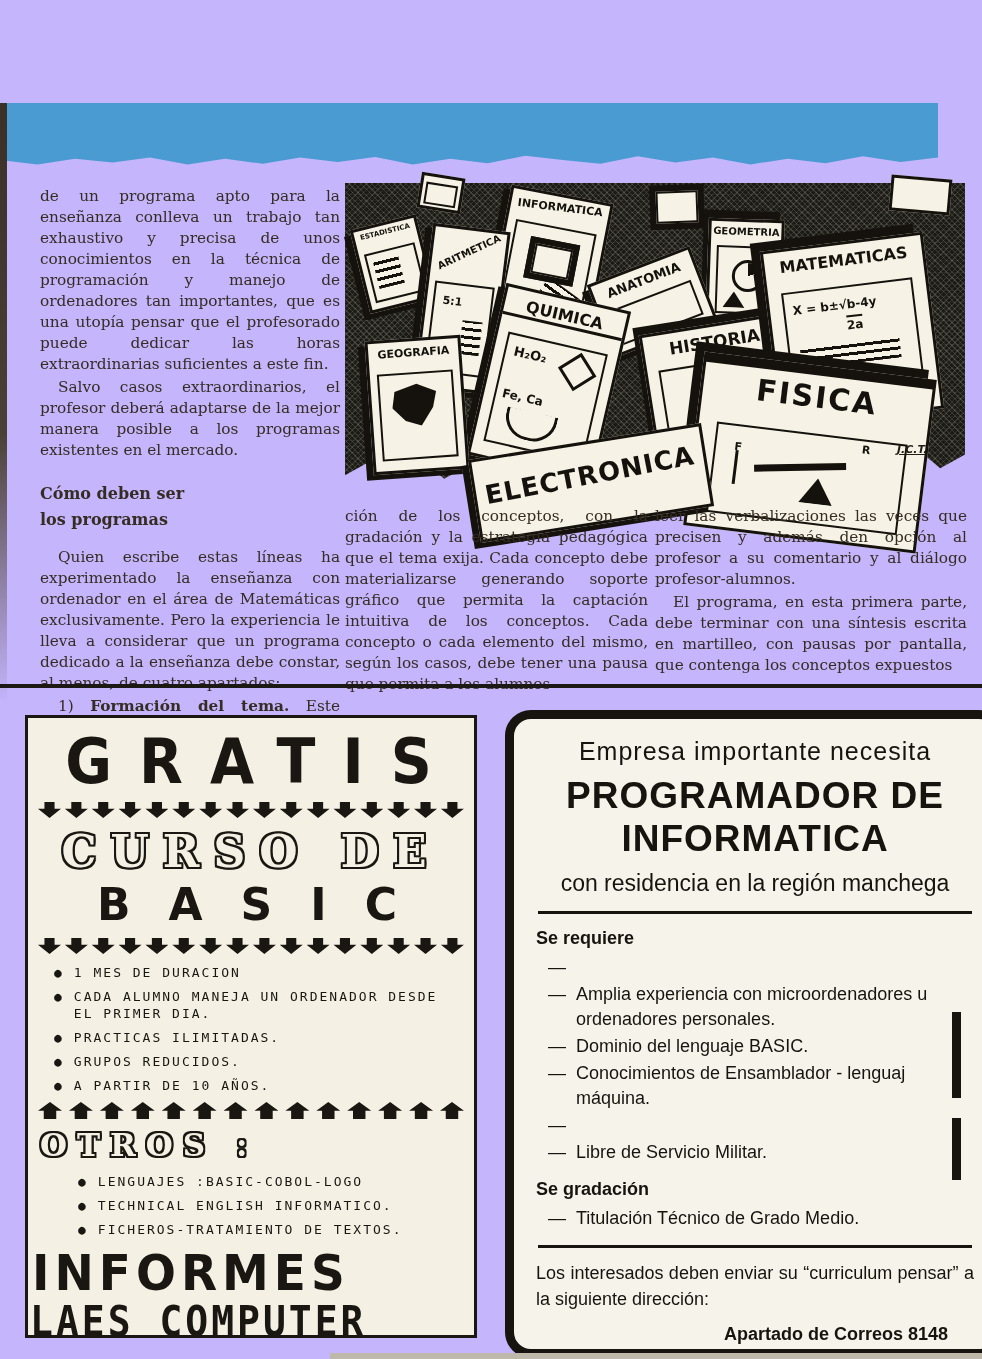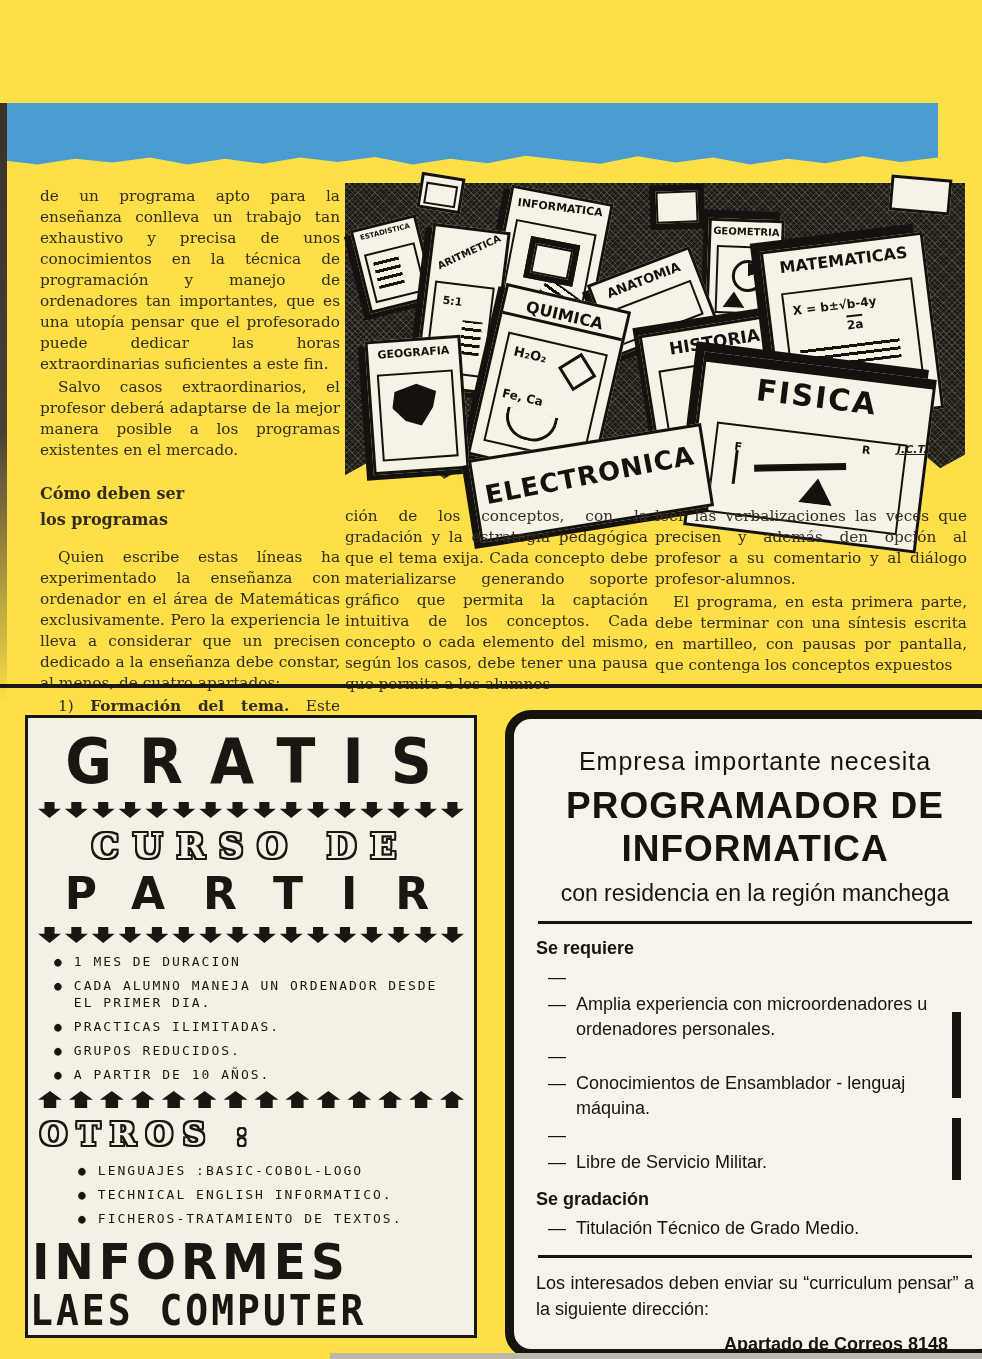--- a/index.html
+++ b/index.html
@@ -1,16 +1,16 @@
 <!DOCTYPE html>
 <html><head>
 <meta charset="utf-8">
 <style>
   html,body{margin:0;padding:0;background:#d8d3c5;}
-  .page{position:relative;width:982px;height:1359px;background:#fde047;overflow:hidden;
+  .page{position:relative;width:982px;height:1359px;background:#c4b5fd;overflow:hidden;
         font-family:"DejaVu Serif",serif;color:#352c22;}
   
   .blue-bar{position:absolute;left:0;top:103px;width:938px;height:62px;background:#4a9bd1;
     clip-path:polygon(0 0,100% 0,100% 88%,96% 95%,92% 86%,88% 97%,84% 90%,80% 99%,76% 88%,72% 96%,68% 86%,64% 98%,60% 92%,56% 85%,52% 97%,48% 90%,44% 99%,40% 87%,36% 95%,32% 88%,28% 98%,24% 90%,20% 99%,16% 88%,12% 96%,8% 90%,4% 99%,0 92%);}
   .left-edge{position:absolute;left:0;top:103px;width:7px;height:600px;
     background:linear-gradient(180deg,#3a3028,#4a4036 55%,rgba(74,64,54,0));}
   
   .col{position:absolute;font-size:15.3px;line-height:21px;text-align:justify;}
   .col p{margin:0 0 0 0;}
   .col p.sp{margin-top:2px;}
@@ -55,40 +55,40 @@
   .adL .gratis{font-family:"DejaVu Sans",sans-serif;font-weight:bold;font-size:57px;letter-spacing:27px;
        text-align:center;margin:10px 0 0 22px;transform:scaleY(1.08);}
   .arrow-row{display:flex;justify-content:space-between;padding:0 10px;margin:8px 0;}
   .arrD{width:23px;height:16px;background:#1a1712;
        clip-path:polygon(50% 100%,0 42%,28% 42%,28% 0,72% 0,72% 42%,100% 42%);}
   .arrU{width:24px;height:17px;background:#1a1712;
        clip-path:polygon(50% 0,100% 52%,76% 52%,76% 100%,24% 100%,24% 52%,0 52%);}
   .outline{font-family:"DejaVu Serif",serif;font-weight:bold;color:#f4f0e4;text-align:center;
        text-shadow:-2px -2px 0 #1a1712,2px -2px 0 #1a1712,-2px 2px 0 #1a1712,2px 2px 0 #1a1712,
                    0 -2px 0 #1a1712,0 2px 0 #1a1712,-2px 0 0 #1a1712,2px 0 0 #1a1712;}
-  .curso{font-size:34px;letter-spacing:14px;margin:2px 0;}
+  .curso{font-size:44px;letter-spacing:14px;margin:2px 0;}
   .basic{font-family:"DejaVu Sans",sans-serif;font-weight:bold;font-size:44px;letter-spacing:38px;
        text-align:center;margin:2px 0 0 30px;}
   .blist{list-style:none;margin:10px 0 0 0;padding:0 14px 0 26px;font-size:13px;letter-spacing:2px;}
   .blist li{display:flex;margin:0 0 7px 0;line-height:17px;}
   .blist .mk{margin-right:10px;}
   .otros{font-size:31px;letter-spacing:10px;text-align:left;padding-left:12px;margin:6px 0 4px 0;}
   .blist2{padding-left:50px;}
   .informes{font-family:"DejaVu Sans",sans-serif;font-weight:bold;font-size:47px;letter-spacing:5px;
        margin:2px 0 0 4px;transform:scaleY(1.05);}
   .laes{font-family:"DejaVu Sans Mono",monospace;font-weight:bold;font-size:38px;letter-spacing:3px;
        margin:0 0 0 2px;transform:scaleY(1.1);}
   .addr-row{display:flex;justify-content:space-between;align-items:flex-start;padding:6px 6px 0 6px;}
   .phone{font-family:"DejaVu Sans Mono",monospace;font-weight:bold;font-size:40px;letter-spacing:1px;
        transform:scaleY(1.15);margin-right:4px;}
   
   .adR{position:absolute;left:505px;top:710px;width:442px;height:612px;border:9px solid #17140f;
        border-radius:26px;background:#f6f3ea;font-family:"Liberation Sans","DejaVu Sans",sans-serif;
        color:#17140f;padding:18px 20px 0 20px;overflow:hidden;}
-  .adR .intro{font-size:25px;text-align:center;margin-top:10px;letter-spacing:1px;}
+  .adR .intro{font-size:25px;text-align:center;margin-top:0;letter-spacing:1px;}
   .adR .title{font-size:37px;font-weight:bold;text-align:center;line-height:43px;margin-top:8px;letter-spacing:1px;}
   .adR .sub{font-size:23px;text-align:center;margin-top:10px;}
   .hr2{height:3px;background:#17140f;margin:14px 4px 0 4px;}
   .adR .shead{font-size:18px;font-weight:bold;margin:14px 0 6px 2px;}
   .dlist{list-style:none;margin:0;padding:0 0 0 14px;font-size:18px;}
   .dlist li{display:flex;margin-bottom:2px;line-height:25px;}
   .dlist .dm{margin-right:10px;flex:0 0 auto;}
   .closing{font-size:18px;line-height:26px;margin-top:12px;padding:0 2px;text-align:justify;}
   .raddr{font-size:18px;font-weight:bold;line-height:25px;margin:10px 0 0 190px;}
   
@@ -103,21 +103,21 @@
   <div class="blue-bar"></div>
   <div class="left-edge"></div>
 
   <div class="col col1">
     <p>de un programa apto para la enseñanza conlleva un trabajo tan exhaustivo y precisa de unos conocimientos en la técnica de programación y manejo de ordenadores tan importantes, que es una utopía pensar que el profesorado puede dedicar las horas extraordinarias suficientes a este fin.</p>
     <p class="ind sp">Salvo casos extraordinarios, el profesor deberá adaptarse de la mejor manera posible a los programas existentes en el mercado.</p>
     <div class="art-heading">
       <span>Cómo deben ser</span><br>
       <span>los programas</span>
     </div>
-    <p class="ind">Quien escribe estas líneas ha experimentado la enseñanza con ordenador en el área de Matemáticas exclusivamente. Pero la experiencia le lleva a considerar que un precisen dedicado a la enseñanza debe constar, al menos, de cuatro apartados:</p>
+    <p class="ind">Quien escribe estas líneas ha experimentado la enseñanza con ordenador en el área de Matemáticas exclusivamente. Pero la experiencia le lleva a considerar que un programa dedicado a la enseñanza debe constar, al menos, de cuatro apartados:</p>
     <p class="ind sp">
       <span>1)</span>
       <b>Formación del tema.</b>
       <span>Este apartado debe constar de la verbaliza-</span>
     </p>
   </div>
 
   <div class="illu">
     <div class="hatch"></div>
 
@@ -244,21 +244,21 @@
         <div class="arrD"></div>
         <div class="arrD"></div>
         <div class="arrD"></div>
         <div class="arrD"></div>
         <div class="arrD"></div>
         <div class="arrD"></div>
         <div class="arrD"></div>
         <div class="arrD"></div>
     </div>
     <div class="outline curso">CURSO DE</div>
-    <div class="basic">PARTIR</div>
+    <div class="basic">BASIC</div>
     <div class="arrow-row">
       <div class="arrD"></div>
         <div class="arrD"></div>
         <div class="arrD"></div>
         <div class="arrD"></div>
         <div class="arrD"></div>
         <div class="arrD"></div>
         <div class="arrD"></div>
         <div class="arrD"></div>
         <div class="arrD"></div>
@@ -343,20 +343,21 @@
     <ul class="dlist">
       <li>
           <span class="dm">—</span>
         </li>
       <li>
           <span class="dm">—</span>
           <span>Amplia experiencia con microordenadores u ordenadores personales.</span>
         </li>
       <li>
           <span class="dm">—</span>
+          <span>Dominio del lenguaje BASIC.</span>
         </li>
       <li>
           <span class="dm">—</span>
           <span>Conocimientos de Ensamblador - lenguaj máquina.</span>
         </li>
       <li>
           <span class="dm">—</span>
         </li>
       <li>
           <span class="dm">—</span>

